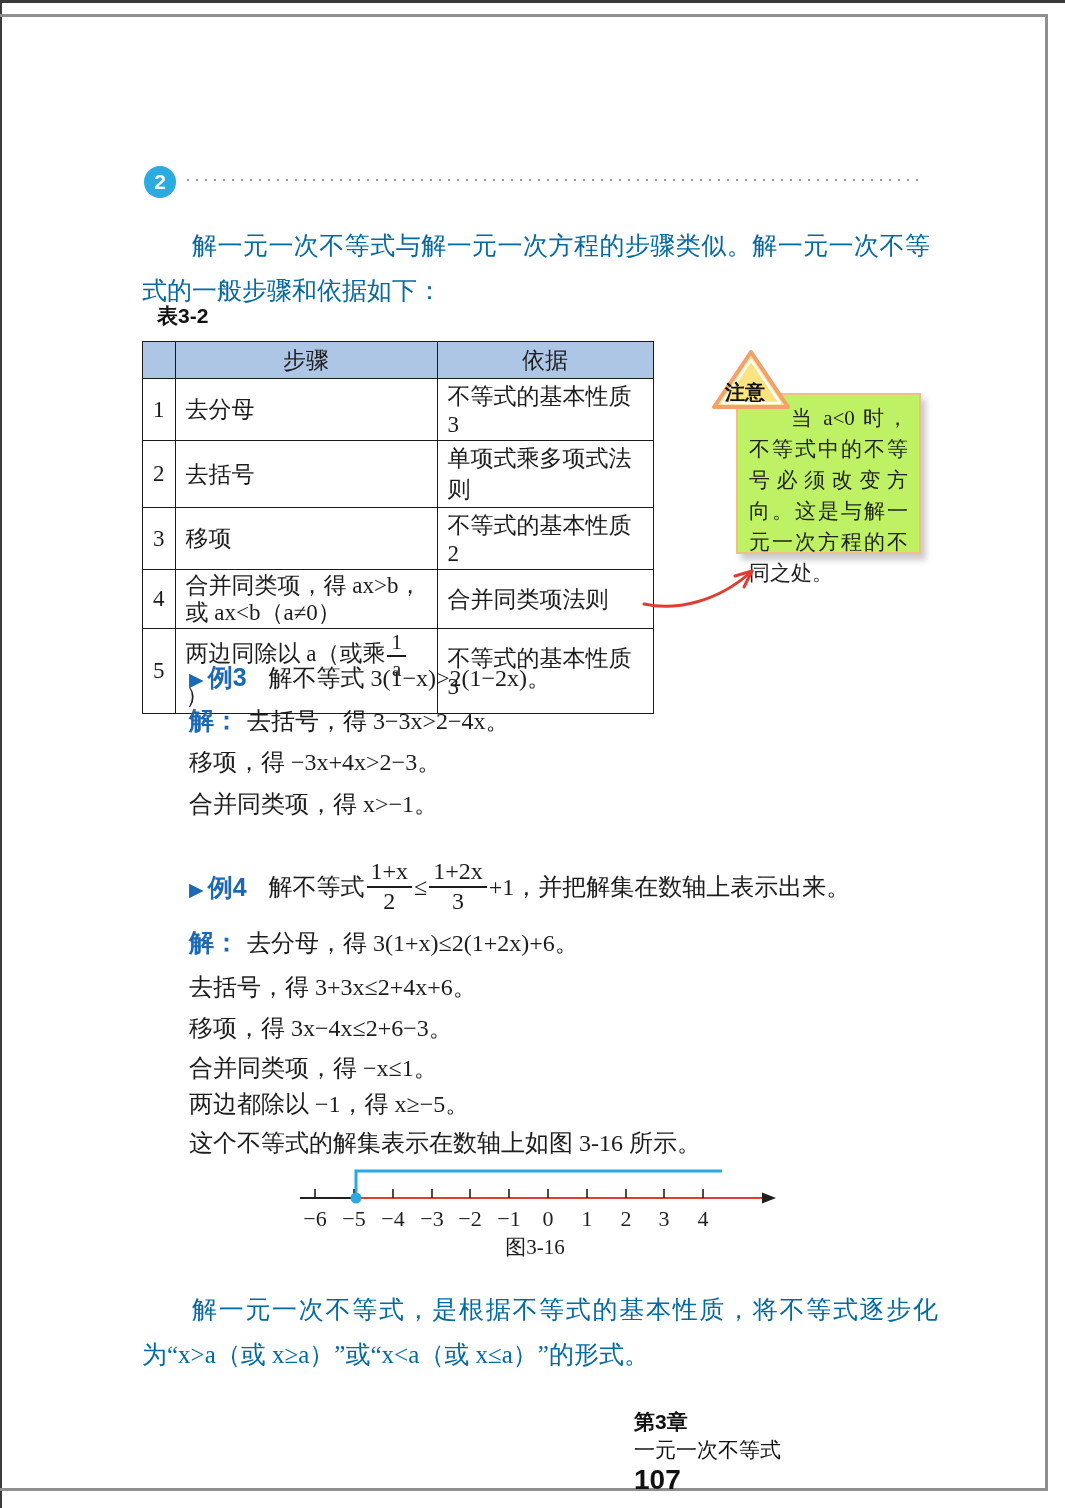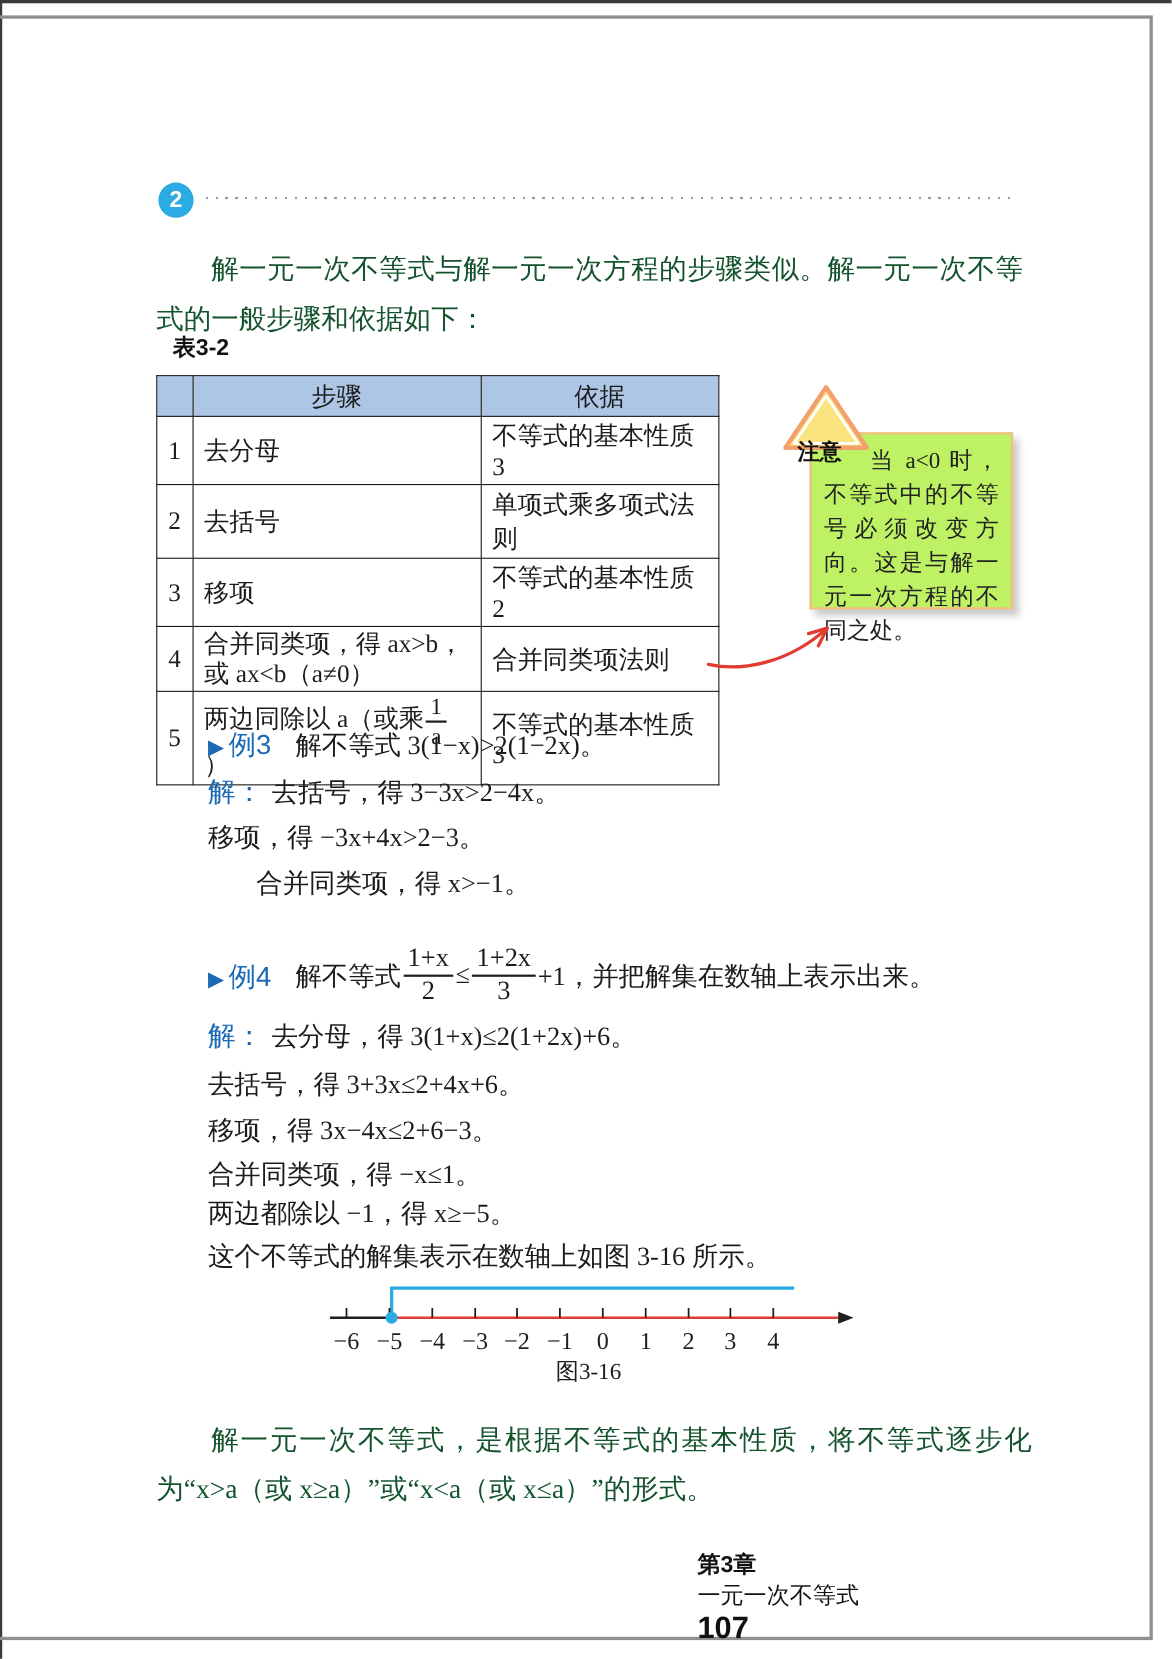--- a/index.html
+++ b/index.html
@@ -13,21 +13,21 @@
   .left-dark-line { left:0; top:0; width:2px; height:1508px; background:#3a3a3a; }
   .page-frame { left:-4px; top:14px; width:1052px; height:1477px; border:3px solid #8f8f8f; background:transparent; }
 
   
   .badge { left:144px; top:166px; width:32px; height:32px; border-radius:50%; background:#2aabe1;
            color:#ffffff; font-family:"Liberation Sans","DejaVu Sans",sans-serif; font-weight:bold;
            font-size:21px; display:flex; align-items:center; justify-content:center; }
   .dots { left:187px; top:179px; width:733px; height:2px;
           background-image:repeating-linear-gradient(90deg,#9b9b9b 0 2px,transparent 2px 9px); }
 
-  .para { font-size:25px; line-height:45px; text-align:justify; text-indent:2em; color:#14532d; }
+  .para { font-size:25px; line-height:45px; text-align:justify; text-indent:2em; color:#0369a1; }
   .intro { left:142px; top:223px; width:788px; }
   .closing { left:142px; top:1287px; width:796px; }
 
   .tbl-caption { left:157px; top:302px; font-family:"Liberation Sans","DejaVu Sans",sans-serif;
                  font-weight:bold; font-size:21px; color:#111; }
 
   
   table.steps { left:142px; top:341px; position:absolute; border-collapse:collapse; table-layout:fixed;padding-left:32px; }
   table.steps td, table.steps th { border:1.6px solid #1a1a1a; font-weight:normal; font-size:23px;
                                    padding:2px 10px; vertical-align:middle; }
@@ -43,26 +43,26 @@
   .frac .fden { padding-top:1px; display:block; }
   .frac-sm { font-size:21px; }
 
   
   .note-box { left:736px; top:393px; width:185px; height:161px; background:#bef264;
               border:2px solid #f3be85; box-shadow:5px 6px 6px rgba(140,140,140,.45); }
   .note-text { padding:8px 11px 0; font-size:21px; line-height:31px; text-indent:2em; color:#222;
                text-align:justify; }
   .note-tri-svg { left:708px; top:347px; }
   .note-label { left:725px; top:379px; font-family:Liberation Sans, sans-serif;
-                font-weight:bold; font-size:20px; color:#111;margin-top:18px; }
+                font-weight:bold; font-size:20px; color:#111; }
   .arrow-svg { left:638px; top:554px; }
 
   
   .ex-line { left:189px; font-size:24px; line-height:32px; white-space:nowrap; display:flex; align-items:baseline; }
-  .ex-head { color:#1b69b4; font-family:"Liberation Sans","DejaVu Sans",sans-serif; font-weight:normal; font-size:25px; }
+  .ex-head { color:#1b69b4; font-family:"Liberation Sans","DejaVu Sans",sans-serif; font-weight:bold; font-size:25px; }
   .marker { color:#1b69b4; font-size:19px; margin-right:4px; }
   .gap { display:inline-block; width:22px; }
   .sgap { display:inline-block; width:8px; }
   .ex4-head-line { left:189px; top:854px; height:66px; display:flex; align-items:center;
                    font-size:24px; white-space:nowrap; }
 
   
   .numline-svg { left:285px; top:1150px; }
   .fig-caption { left:285px; top:1233px; width:500px; text-align:center; font-size:21px; color:#1c1c1c; }
 
@@ -154,21 +154,21 @@
     <span>解不等式 3(1−x)&gt;2(1−2x)。</span>
 </div>
 <div class="abs ex-line" style="top:704px;">
   <span class="ex-head">解：</span>
     <span class="sgap"></span>
     <span>去括号，得 3−3x&gt;2−4x。</span>
 </div>
 <div class="abs ex-line" style="top:746px;">
   <span>移项，得 −3x+4x&gt;2−3。</span>
 </div>
-<div class="abs ex-line" style="top:788px;margin-left:44px;">
+<div class="abs ex-line" style="top:788px;">
   <span>合并同类项，得 x&gt;−1。</span>
 </div>
 
 <div class="abs ex4-head-line">
   <span class="ex-head"><span class="marker">▶</span><span>例4</span></span>
     <span class="gap"></span>
     <span>解不等式</span>
     <span class="frac">
       <span class="fnum">1+x</span>
       <span class="fden">2</span>

